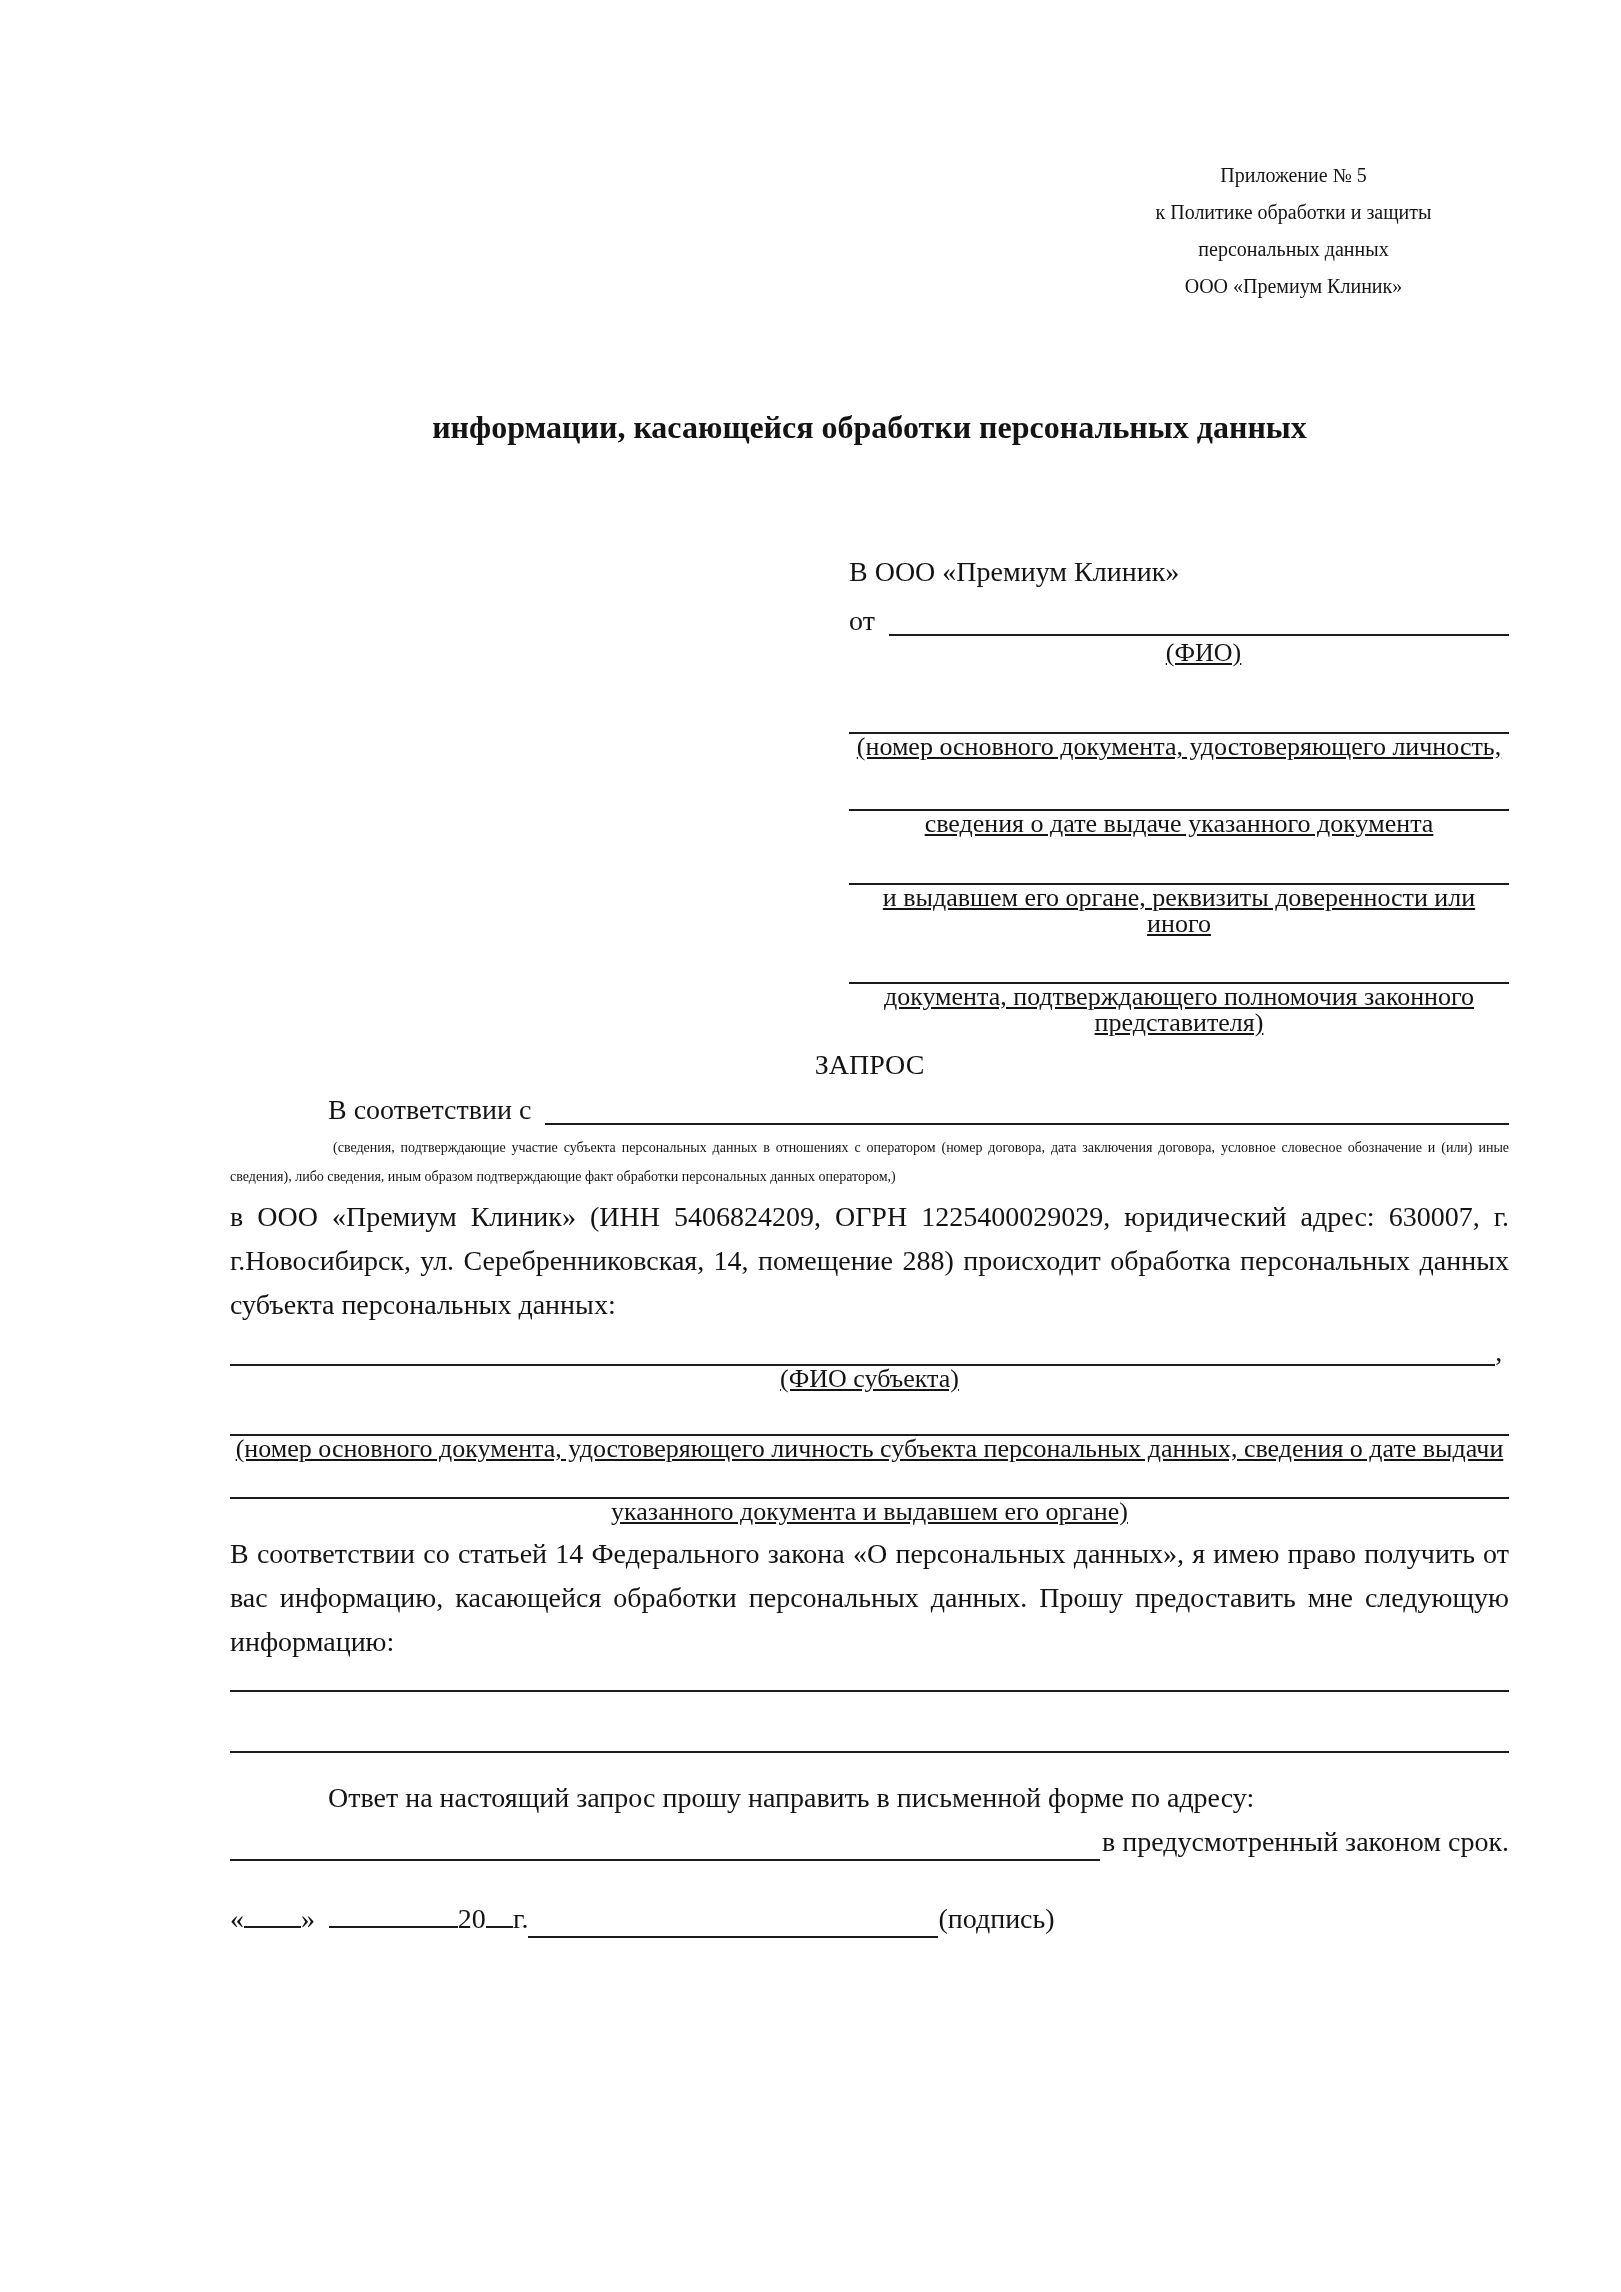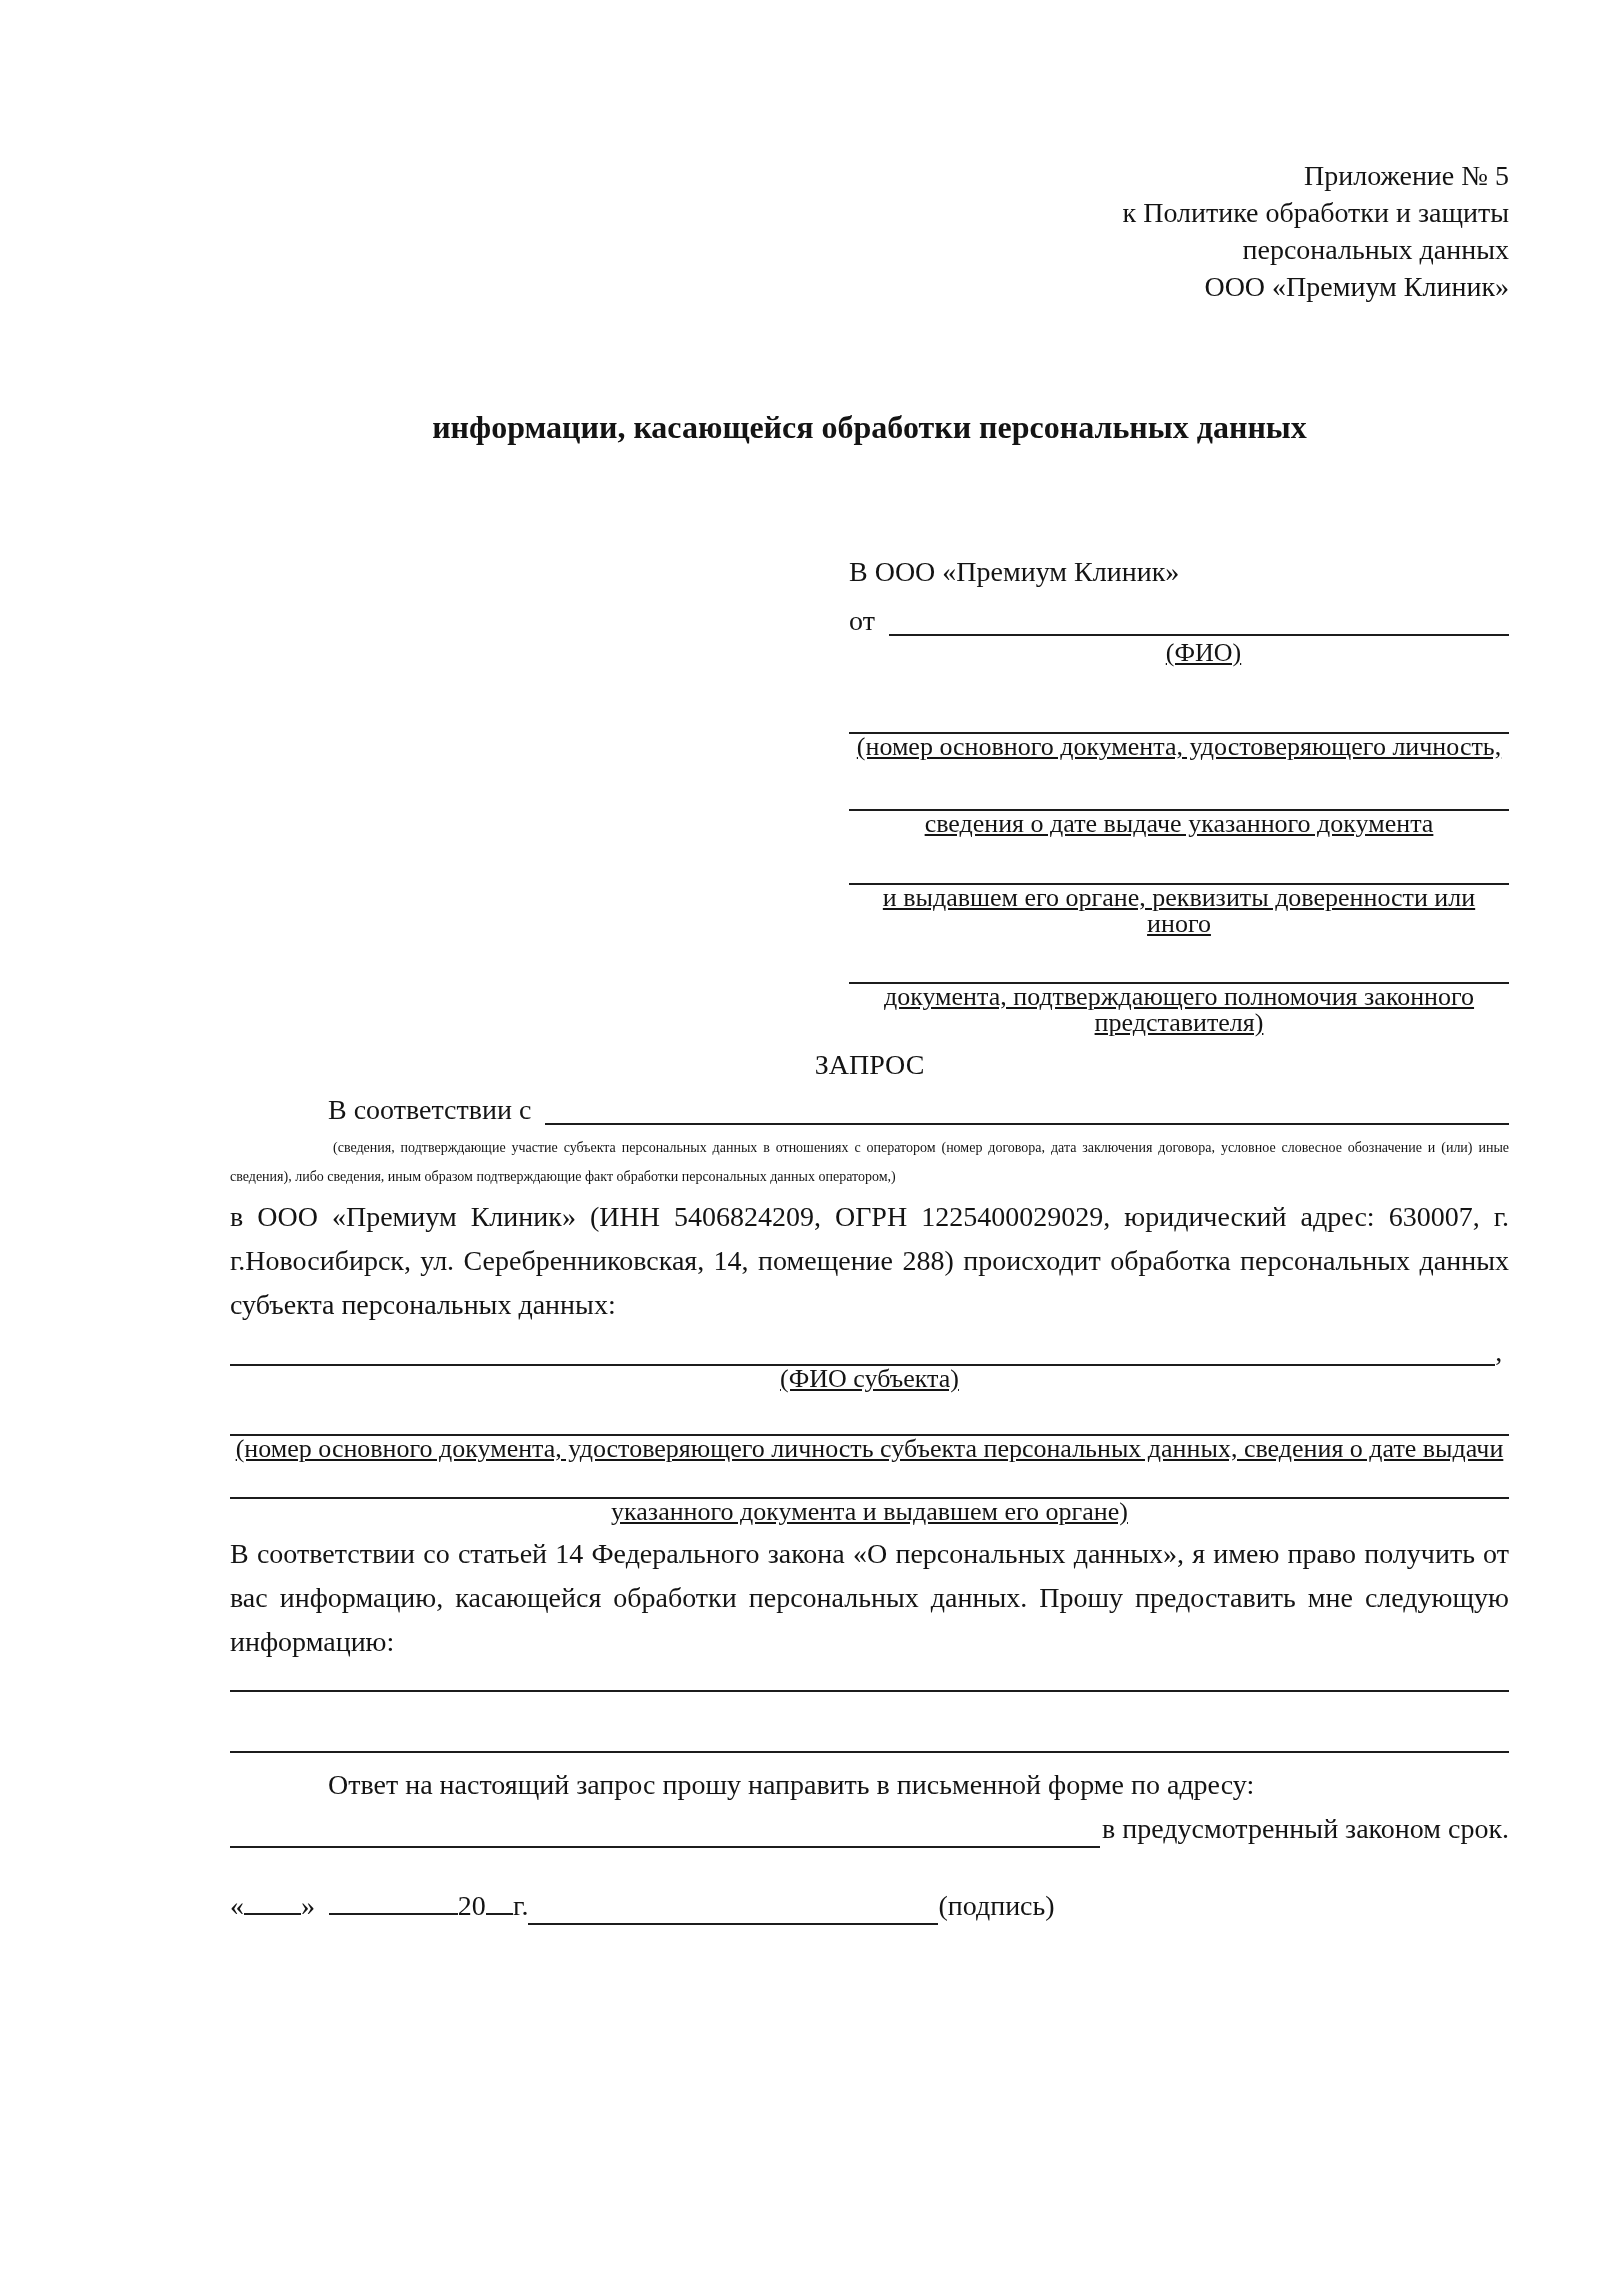--- a/index.html
+++ b/index.html
@@ -14,23 +14,23 @@
     font-family:"Liberation Serif","DejaVu Serif",serif;
     color:#141414;
     font-size:28px;
     line-height:44px;
   }
   
   .appendix{
     width:431px;
     margin-left:auto;
     margin-right:0;
-    font-size:28px;
+    font-size:20px;
     line-height:37px;
-    text-align:right;
+    text-align:center;
   }
   
   .doc-title{
     margin-top:100px;
     text-align:center;
     font-weight:bold;
     font-size:32px;
     line-height:45px;
   }
   
@@ -67,21 +67,21 @@
   .subject-row{display:flex;align-items:flex-end;margin-top:9.8px;line-height:29px;}
   .subject-row .fill{flex:1;height:27.4px;border-bottom:2.9px solid #1c1c1c;}
   .subject-row .comma{width:13.7px;}
   .center-cap{text-align:center;}
   .wline{height:0;border-bottom:2.9px solid #1c1c1c;}
   .w1{margin-top:43px;}
   .w2{margin-top:35px;}
   .law-para{margin-top:7.8px;}
   .blank1{margin-top:25.5px;}
   .blank2{margin-top:59px;}
-  .reply-para{margin-top:10px;text-indent:98px;text-align:justify;}
+  .reply-para{margin-top:23px;text-indent:98px;text-align:justify;}
   .reply-row{display:flex;align-items:center;line-height:44px;}
   .reply-row .fill{flex:1;height:37px;border-bottom:2.9px solid #1c1c1c;}
   .reply-row .tail{white-space:nowrap;padding-left:2px;}
   
   .footer-row{display:flex;justify-content:flex-start;margin-top:33px;line-height:39px;}
   .blank{display:inline-block;border-bottom:2.9px solid #1c1c1c;height:29px;vertical-align:baseline;}
   .b-day{width:57px;}
   .b-month{width:129px;margin-left:13.7px;}
   .b-year{width:27.4px;}
   .sig{display:flex;align-items:flex-end;}

